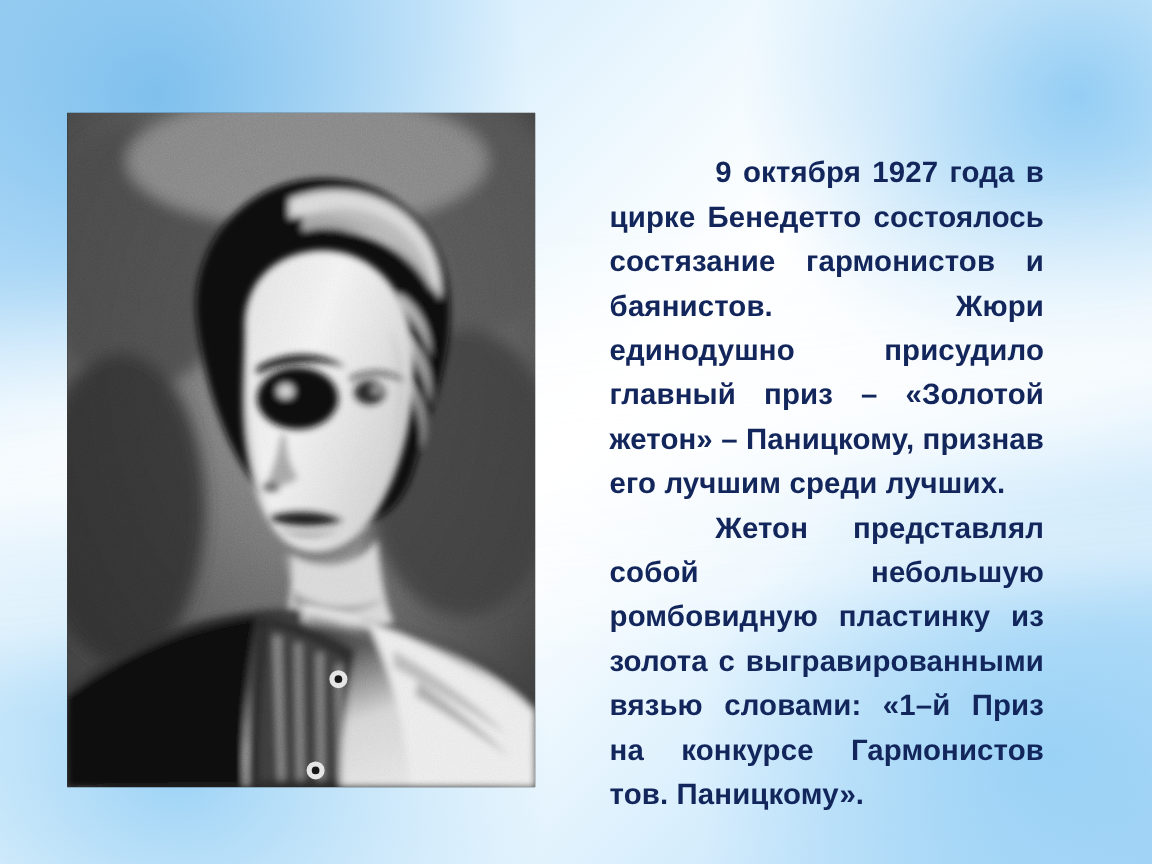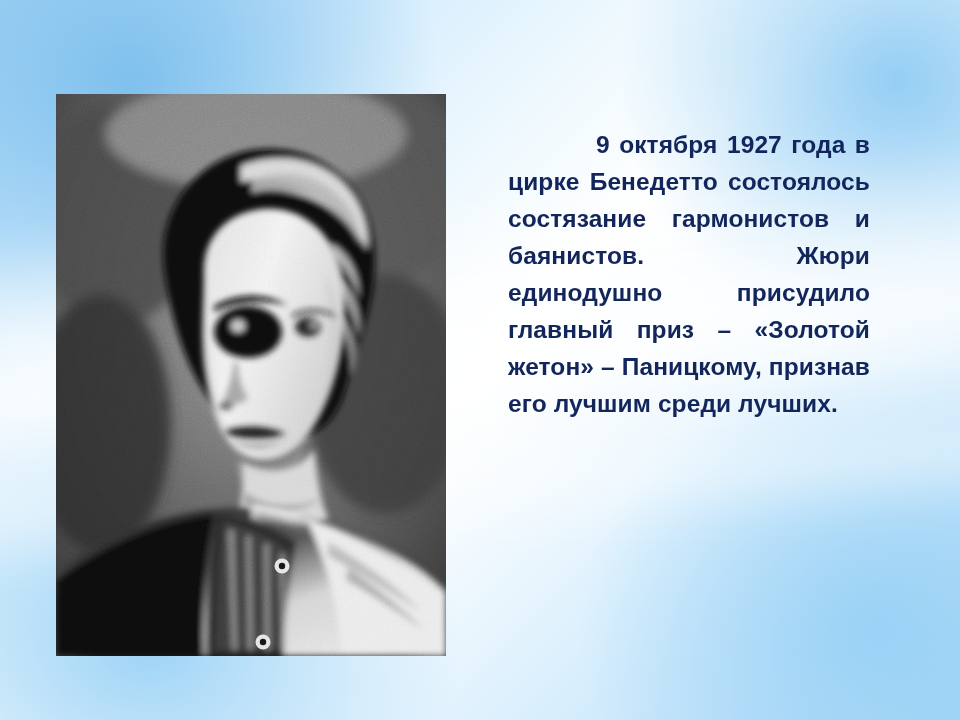--- a/index.html
+++ b/index.html
@@ -270,15 +270,16 @@
         </g>
 
         <rect x="0" y="0" width="390" height="562" filter="url(#grain)" opacity="0.42" style="mix-blend-mode:overlay"></rect>
         <rect x="0" y="0" width="390" height="562" filter="url(#grain)" opacity="0.22" style="mix-blend-mode:multiply"></rect>
       </g>
     </svg>
   </div>
 
   <div class="text-col">
     <p class="para">9 октября 1927 года в цирке Бенедетто состоялось состязание гармонистов и баянистов. Жюри единодушно присудило главный приз – «Золотой жетон» – Паницкому, признав его лучшим среди лучших.</p>
+    <p class="para">Жетон представлял собой небольшую ромбовидную пластинку из золота с выгравированными вязью словами: «1–й Приз на конкурсе Гармонистов тов. Паницкому».</p>
   </div>
 
 </div>
 
 </body></html>

